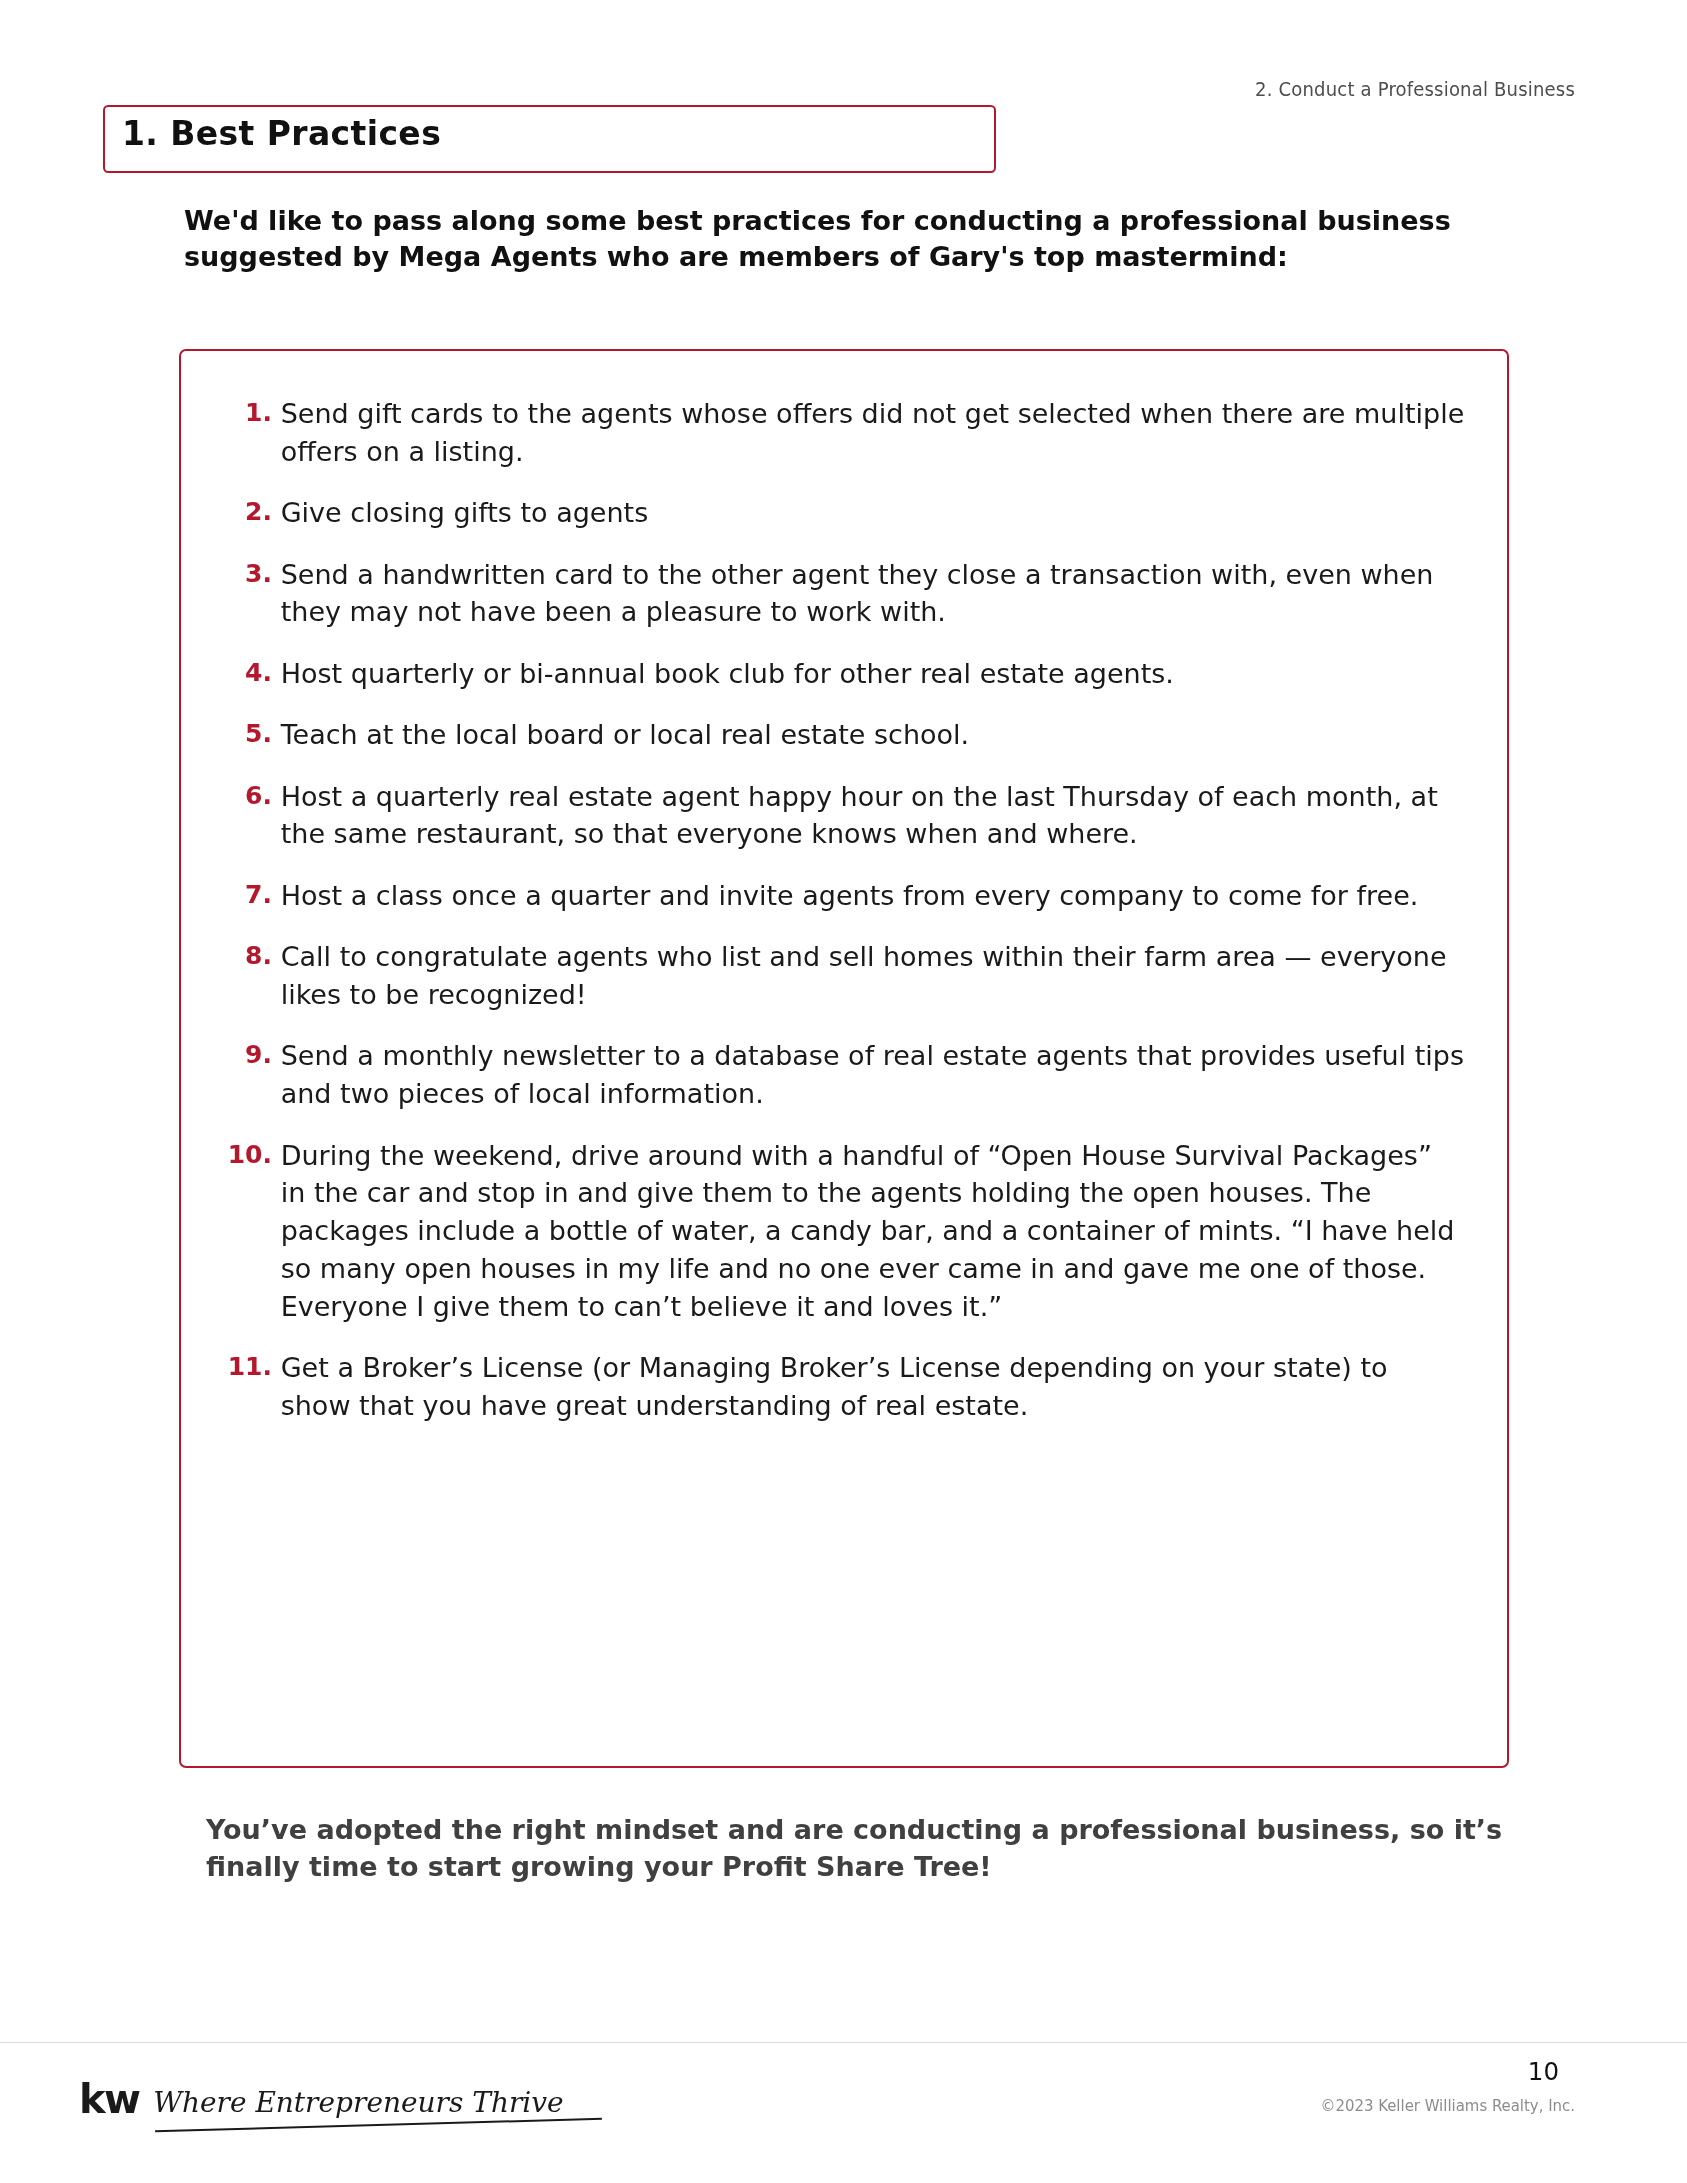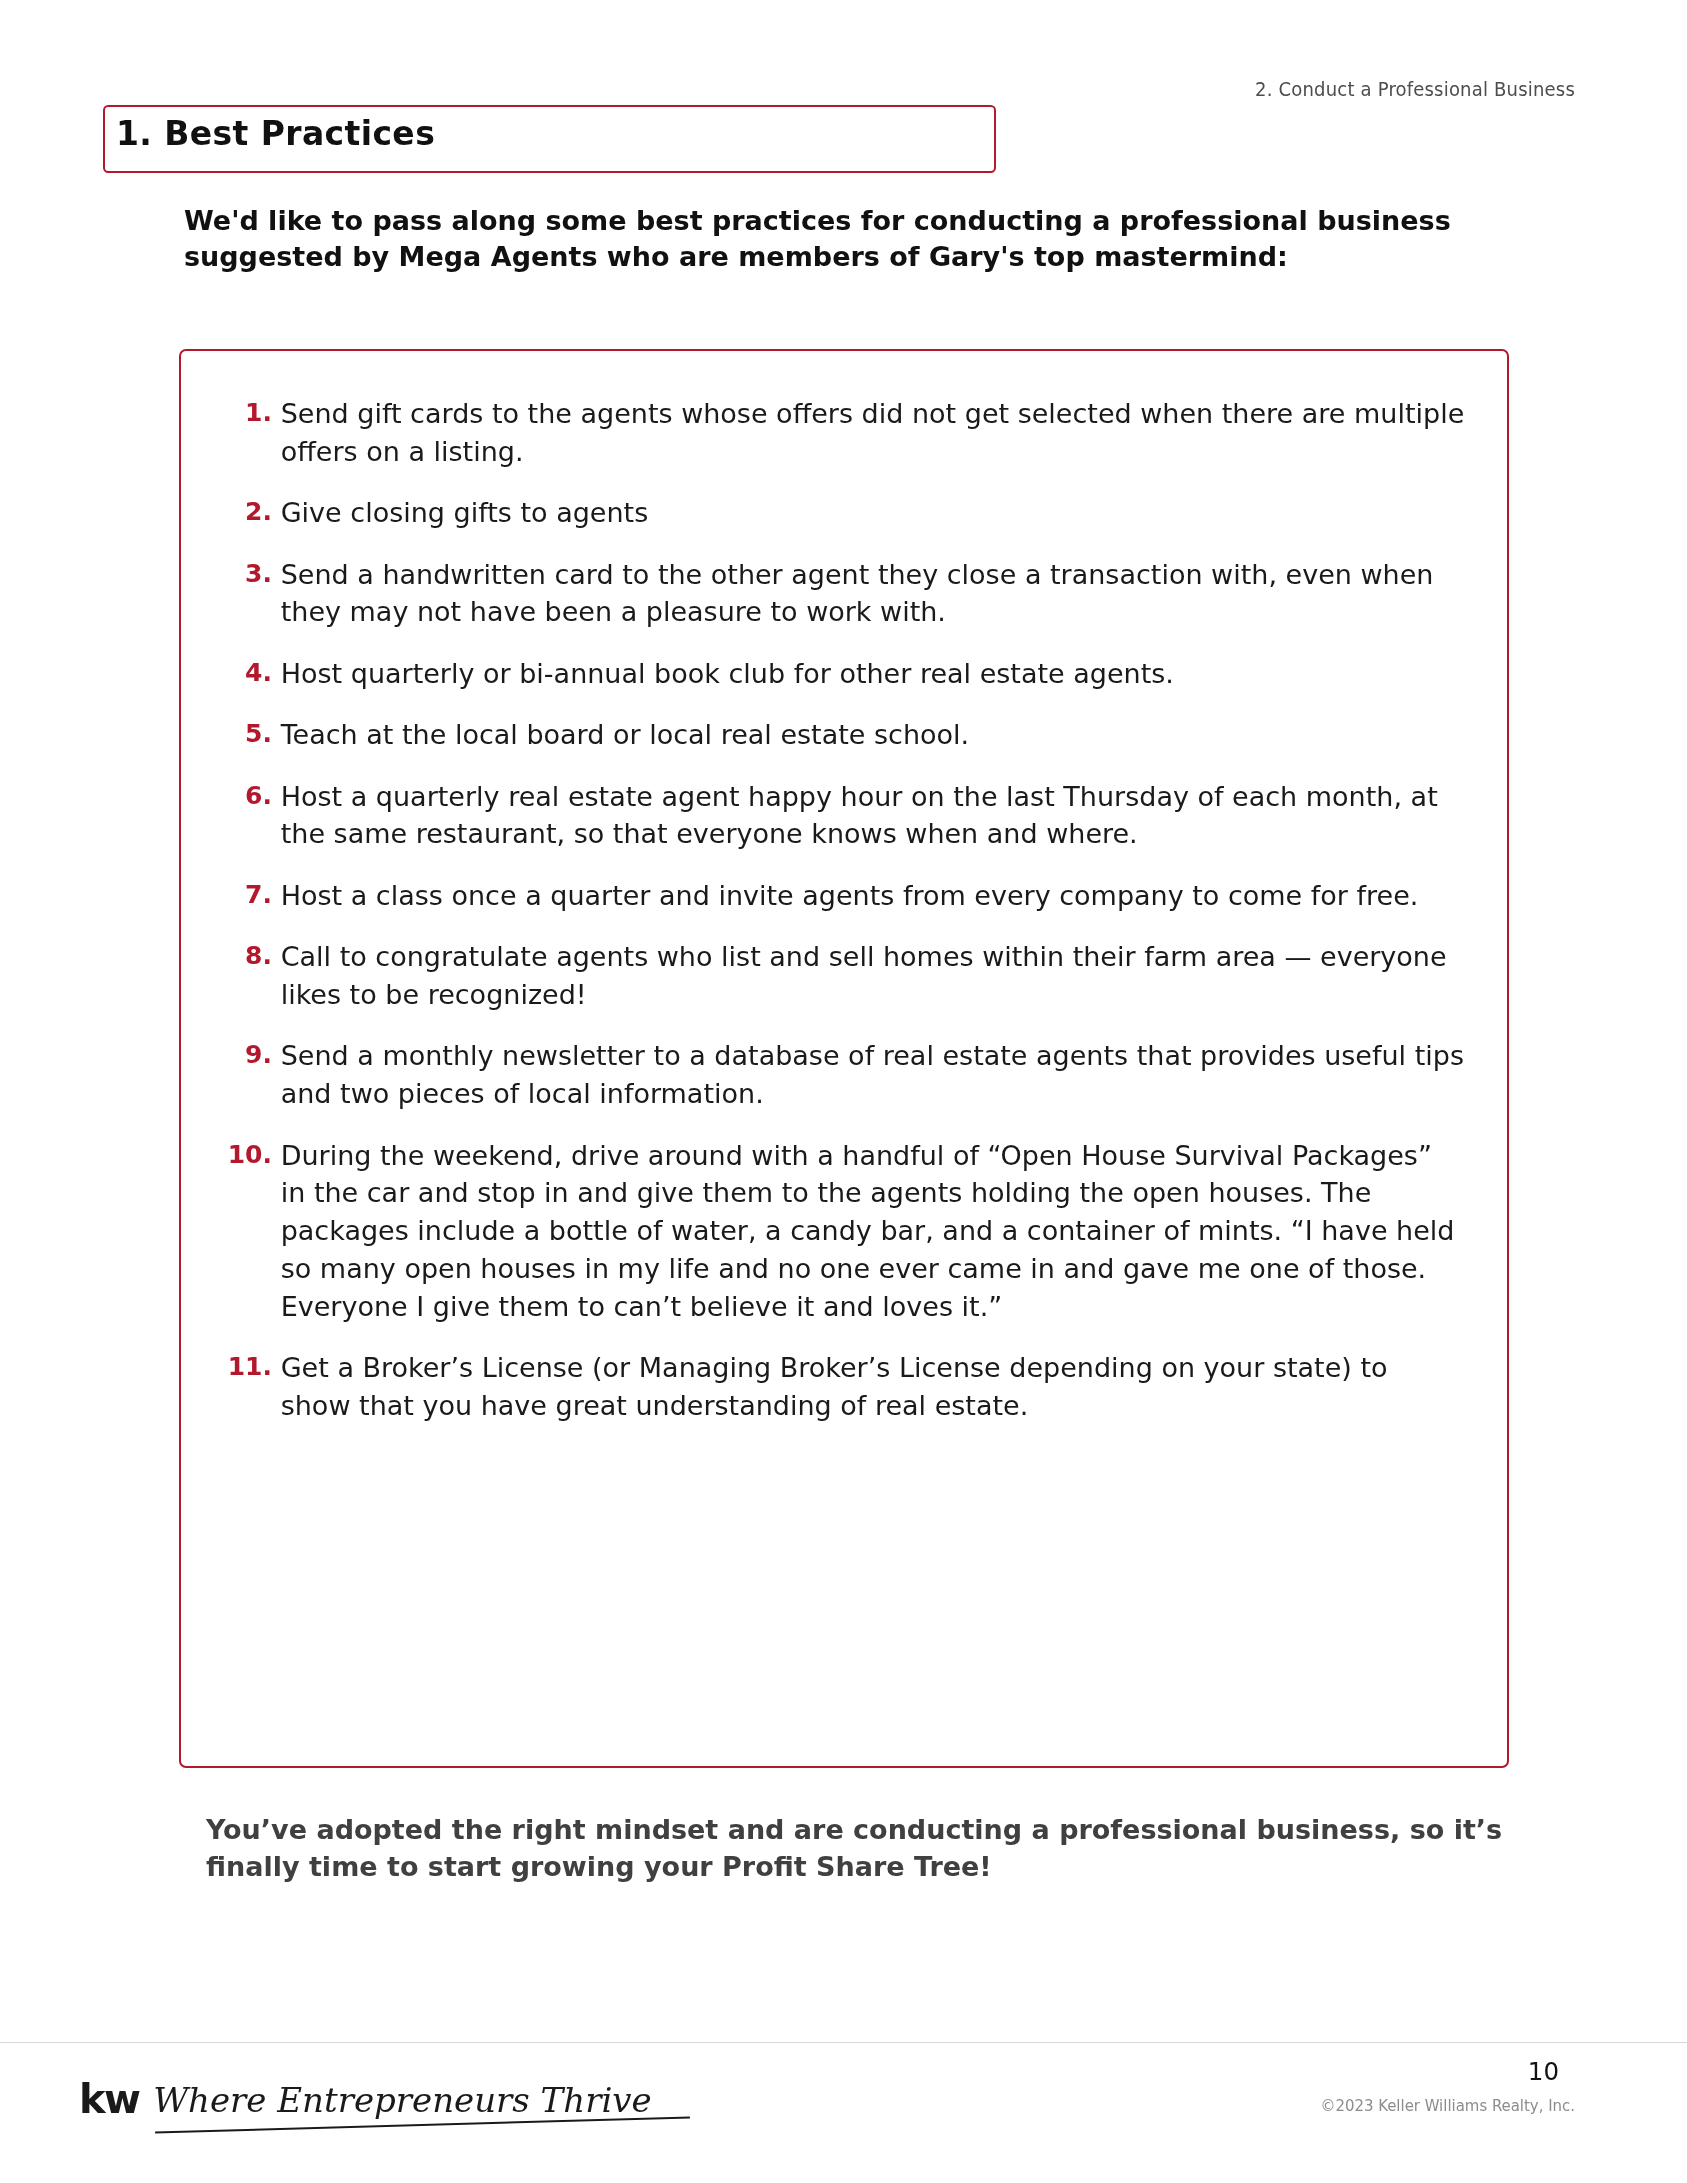--- a/index.html
+++ b/index.html
@@ -40,21 +40,21 @@
     left: 103px;
     width: 893px;
     height: 68px;
     border: 2.6px solid #b4182d;
     border-radius: 5.2px;
     box-sizing: border-box;
   }
   .section-title {
     position: absolute;
     top: 114px;
-    left: 116px;
+    left: 122px;
     font-size: 33px;
     font-weight: bold;
     color: #111111;
     letter-spacing: 0.4px;
     white-space: nowrap;
   }
 
   
   .intro {
     position: absolute;
@@ -141,21 +141,21 @@
     font-weight: bold;
     color: #1a1a1a;
     letter-spacing: -1.7px;
     line-height: 1;
     font-family: "DejaVu Sans", sans-serif;
   }
   .kw-tagline {
     margin-left: 14px;
     font-family: "DejaVu Serif", serif;
     font-style: italic;
-    font-size: 34px;
+    font-size: 28px;
     color: #1a1a1a;
     line-height: 1;
     position: relative;
     top: -1.7px;
     white-space: nowrap;
   }
   .kw-tagline::after {
     content: "";
     position: absolute;
     left: 1.7px;

